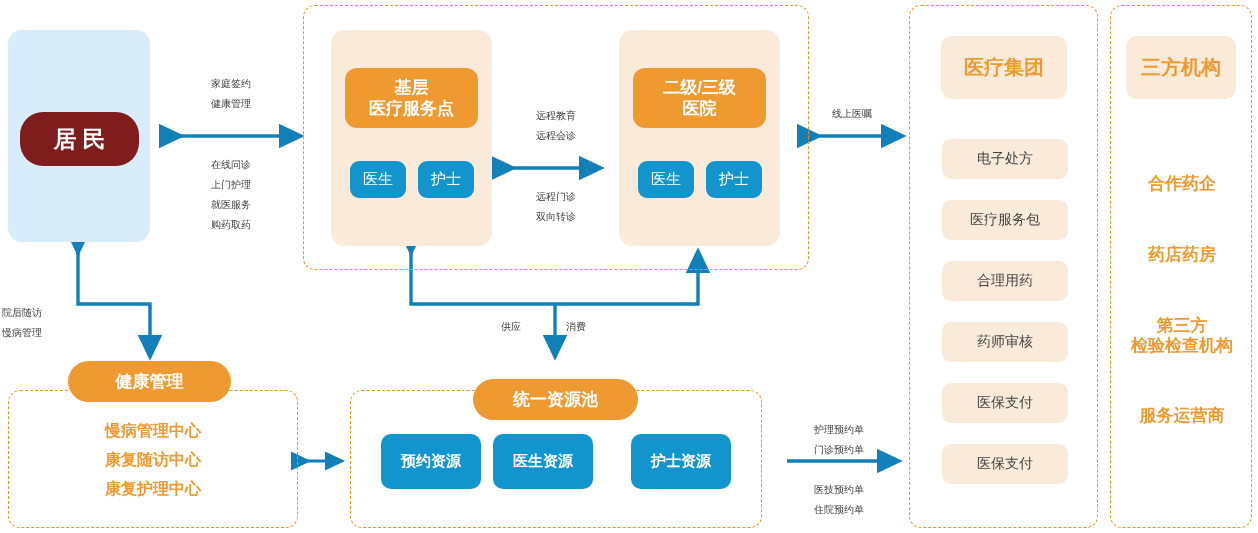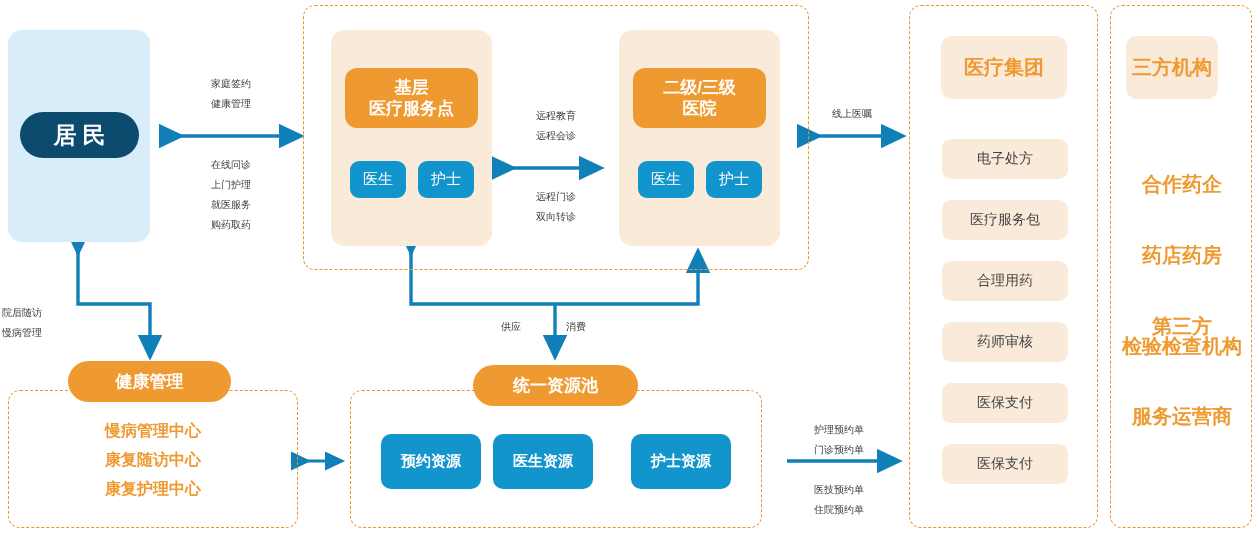--- a/index.html
+++ b/index.html
@@ -3,21 +3,21 @@
 <meta charset="utf-8">
 <style>
   html,body{margin:0;padding:0;background:#ffffff;}
   body{font-family:"Liberation Sans","DejaVu Sans",sans-serif;}
   #stage{position:relative;width:1258px;height:533px;overflow:hidden;background:#fff;}
   #stage > *{box-sizing:border-box;}
   .abs{position:absolute;}
 
   
   .resident-panel{left:8px;top:30px;width:142px;height:212px;background:#d8ecfa;border-radius:14px;}
-  .resident-badge{left:20px;top:112px;width:119px;height:46px;background:#0c4a6e;border-radius:23px;
+  .resident-badge{left:20px;top:112px;width:119px;height:54px;background:#7f1d1d;border-radius:23px;
       display:flex;align-items:center;justify-content:center;color:#fff;font-weight:bold;font-size:23px;letter-spacing:6px;text-indent:6px;}
 
   
   .dashed{border:1.6px dashed #f0921e;border-radius:12px;background:transparent;}
 
   .core-panel{left:303px;top:5px;width:506px;height:265px;}
   .beige{background:#faeada;border-radius:14px;}
   .org-a{left:331px;top:30px;width:161px;height:216px;text-decoration:underline;}
   .org-b{left:619px;top:30px;width:161px;height:216px;}
 
@@ -29,32 +29,32 @@
   .role{position:absolute;width:56px;height:37px;border-radius:9px;background:#1195cc;color:#fff;
       font-size:15px;display:flex;align-items:center;justify-content:center;}
 
   
   .group-panel{left:909px;top:5px;width:189px;height:523px;}
   .third-panel{left:1110px;top:5px;width:142px;height:523px;}
   .col-head{position:absolute;border-radius:11px;background:#faeada;color:#ef9a30;font-weight:bold;font-size:20px;
       display:flex;align-items:center;justify-content:center;}
   .chip{position:absolute;left:32px;width:126px;height:40px;border-radius:9px;background:#faeada;color:#444;
       font-size:14px;display:flex;align-items:center;justify-content:center;}
-  .tp-item{position:absolute;left:0;width:142px;color:#ef9a30;font-weight:bold;font-size:20px;line-height:20px;text-align:center;}
+  .tp-item{position:absolute;left:0;width:142px;color:#ef9a30;font-weight:bold;font-size:17px;line-height:20px;text-align:center;}
 
   
   .hm-panel{left:8px;top:390px;width:290px;height:138px;}
   .pill{position:absolute;border-radius:22px;background:#ef9a30;color:#fff;font-weight:bold;font-size:17px;
       display:flex;align-items:center;justify-content:center;z-index:4;}
   .hm-pill{left:68px;top:361px;width:163px;height:41px;}
   .hm-list{left:8px;top:416px;width:290px;text-align:center;color:#ef9a30;font-weight:bold;font-size:16px;line-height:29px;}
 
   
   .rp-panel{left:350px;top:390px;width:412px;height:138px;}
-  .rp-pill{left:473px;top:365px;width:165px;height:41px;}
+  .rp-pill{left:473px;top:379px;width:165px;height:41px;}
   .res-box{position:absolute;top:434px;width:100px;height:55px;border-radius:10px;background:#1195cc;color:#fff;
       font-weight:bold;font-size:15px;display:flex;align-items:center;justify-content:center;}
 
   
   .lbl{position:absolute;color:#3c3c3c;font-size:10px;line-height:20px;white-space:pre-line;}
   .lbl.c{text-align:center;}
 
   svg.ov{position:absolute;left:0;top:0;width:1258px;height:533px;pointer-events:none;}
 </style>
 </head>
@@ -128,21 +128,21 @@
     <div class="col-head" style="left:31px;top:30px;width:126px;height:63px;">医疗集团</div>
     <div class="chip" style="top:133px;">电子处方</div>
     <div class="chip" style="top:194px;">医疗服务包</div>
     <div class="chip" style="top:255px;">合理用药</div>
     <div class="chip" style="top:316px;">药师审核</div>
     <div class="chip" style="top:377px;">医保支付</div>
     <div class="chip" style="top:438px;">医保支付</div>
   </div>
 
   <div class="abs dashed third-panel">
-    <div class="col-head" style="left:15px;top:30px;width:92px;height:63px;">三方机构</div>
+    <div class="col-head" style="left:15px;top:30px;width:110px;height:63px;">三方机构</div>
     <div class="tp-item" style="top:168px;white-space:pre-line;">合作药企</div>
     <div class="tp-item" style="top:239px;white-space:pre-line;">药店药房</div>
     <div class="tp-item" style="top:310px;white-space:pre-line;">第三方
 检验检查机构</div>
     <div class="tp-item" style="top:400px;white-space:pre-line;">服务运营商</div>
   </div>
 
   <div class="abs dashed hm-panel"></div>
   <div class="abs pill hm-pill">健康管理</div>
   <div class="abs hm-list">

